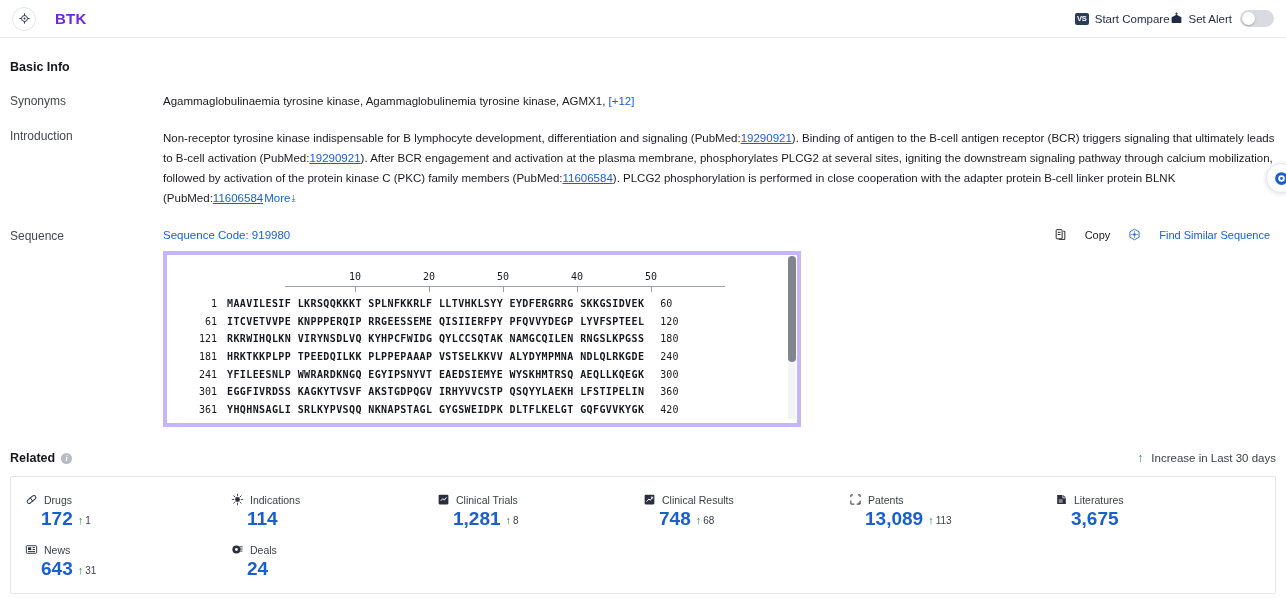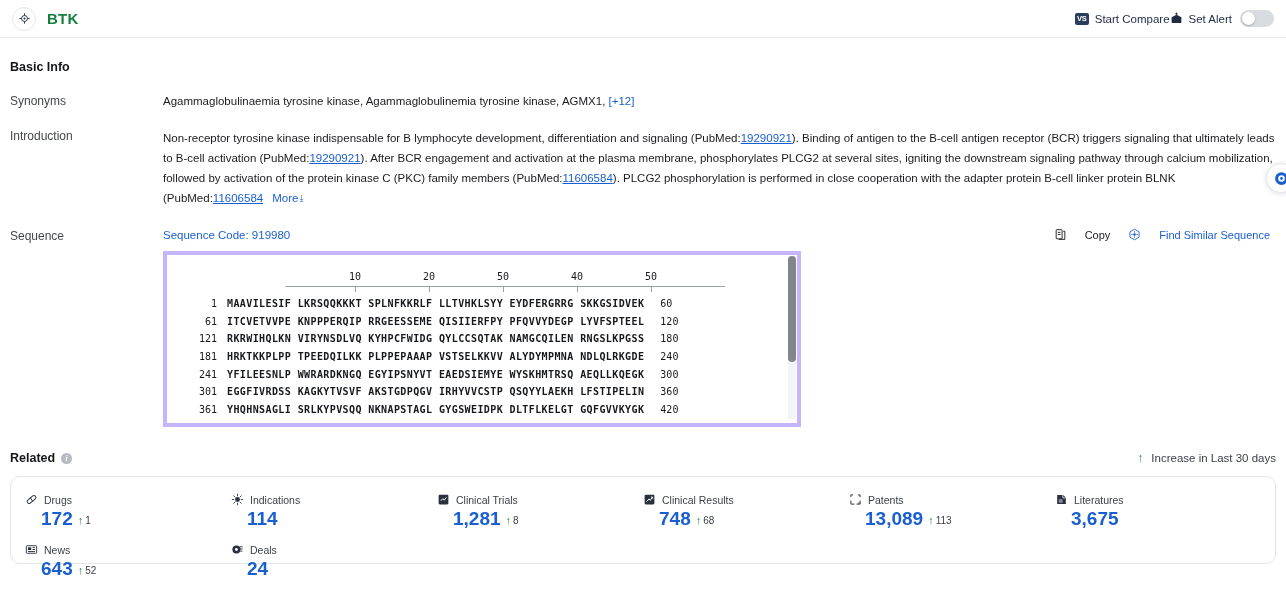--- a/index.html
+++ b/index.html
@@ -25,23 +25,23 @@
     width: 24px; height: 24px;
     border-radius: 50%;
     border: 1px solid #e3e5ea;
     display: flex; align-items: center; justify-content: center;
     flex: 0 0 auto;
     background: #fff;
   }
   .entity-title {
     font-size: 15px;
     font-weight: bold;
-    margin-left: 11px;
+    margin-left: 19px;
     letter-spacing: .2px;
-    color: #15803d;
+    color: #6d28d9;
   }
   .header-spacer { flex: 1 1 auto; }
   .header-actions { display: flex; align-items: center; }
   .hdr-btn {
     display: flex; align-items: center; gap: 6px;
     font-size: 11.5px; color: #1d2b44; cursor: pointer;
     white-space: nowrap;
   }
   .vs-icon {
     width: 14px; height: 12px; border-radius: 2px;
@@ -86,21 +86,21 @@
   .row-value { flex: 1 1 auto; font-size: 11.5px; color: #1b1b1f; }
 
   .syn { line-height: 16px; }
   .link { color: #1a5fd0; cursor: pointer; }
   .link-u { color: #1a5fd0; text-decoration: underline; cursor: pointer; }
 
   .intro { line-height: 20px; position: relative; }
   .intro p { margin: 0; }
   .more {
     color: #1a5fd0; cursor: pointer; white-space: nowrap;
-    background: #fff; padding-left: 9px;
+    background: #fff; padding-left: 1px;
   }
   .chev { font-size: 9px; display: inline-block; transform: translateY(-1px); margin-left: 1px; }
 
   
   .seq-head {
     display: flex; align-items: center;
     font-size: 11.5px;
   }
   .seq-code { color: #1a5fd0; cursor: pointer; }
   .seq-spacer { flex: 1 1 auto; }
@@ -165,24 +165,24 @@
   .related-spacer { flex: 1 1 auto; }
   .increase-note {
     font-size: 11.5px; color: #3c4049;
     display: flex; align-items: center; gap: 8px;
   }
   .uparrow { color: #1f8f3c; font-size: 12px; font-weight: bold; line-height: 1; }
 
   .related-card {
     margin-top: 11px;
     border: 1px solid #e4e6eb;
-    border-radius: 10px;
+    border-radius: 2px;
     background: #fff;
     padding: 16px 14px 14px 14px;
-    height: 88px;
+    height: 118px;
   }
   .stat-grid {
     display: grid;
     grid-template-columns: repeat(6, 1fr);
     row-gap: 12px;
   }
   .stat { display: flex; flex-direction: column; }
   .stat-top { display: flex; align-items: center; gap: 6px; }
   .stat-label { font-size: 10.5px; color: #3c4049; }
   .stat-bottom { display: flex; align-items: flex-end; gap: 5px; margin-top: 1px; padding-left: 16px; }
@@ -450,21 +450,21 @@
                 <line x1="14" y1="12" x2="18.5" y2="12"></line>
                 <line x1="5.5" y1="15.8" x2="18.5" y2="15.8"></line>
               </svg>
             </span>
             <span class="stat-label">News</span>
           </div>
           <div class="stat-bottom">
             <span class="stat-value">643</span>
             <span class="stat-delta">
               <span class="uparrow">↑</span>
-              <span class="stat-delta-num">52</span>
+              <span class="stat-delta-num">31</span>
             </span>
           </div>
         </div>
         <div class="stat">
           <div class="stat-top">
             <span>
               <svg class="ico" viewBox="0 0 24 24" fill="none" stroke="#2b3040" stroke-width="1.7">
                 <circle cx="10" cy="12" r="7.5" fill="#2b3040" stroke="none"></circle>
                 <circle cx="10" cy="12" r="2.6" fill="#ffffff" stroke="none"></circle>
                 <path d="M16 7 L21.5 7 M16.5 11 L21.5 11 M17 15 L21 15"></path>

